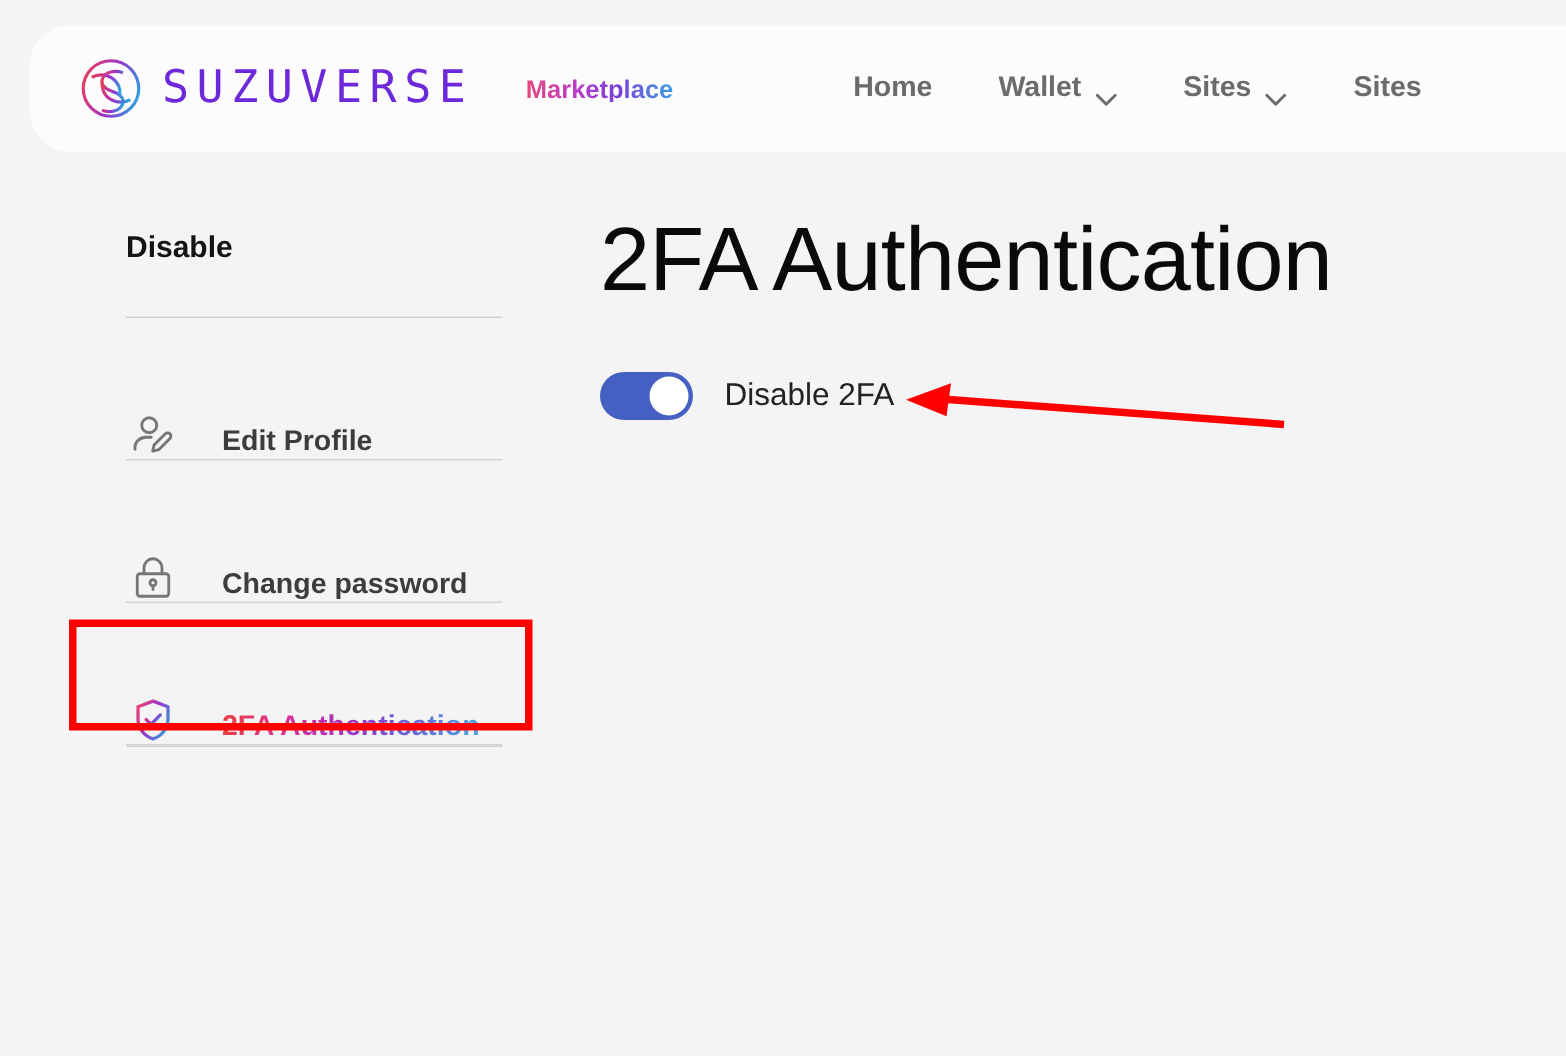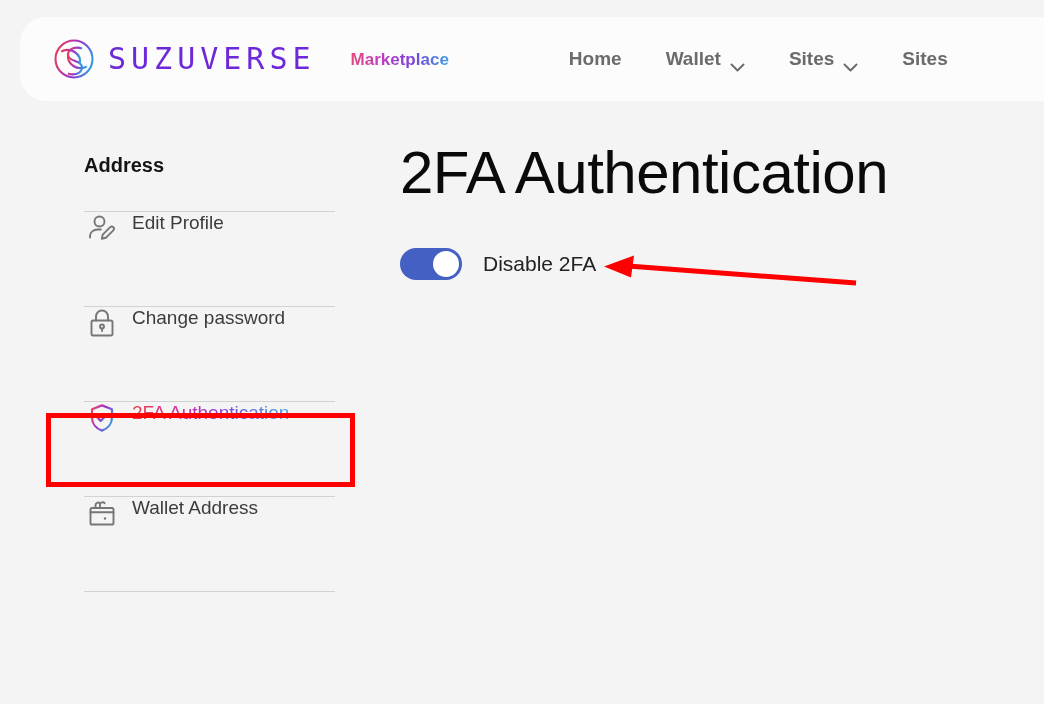--- a/index.html
+++ b/index.html
@@ -96,25 +96,26 @@
     margin: 0 0 36px 0;
     line-height: 1;
   }
   .divider {
     height: 1px;
     background: #d2d2d2;
     width: 251px;
   }
   .nav-row {
     display: flex;
-    align-items: flex-start;
-    gap: 14px;
+    align-items: flex-end;
+    gap: 30px;
     height: 94px;
     padding-left: 2px;
     cursor: pointer;
+    font-weight: bold;
   }
   .nav-row .ico {
     width: 32px;
     height: 32px;
     flex: 0 0 32px;
     display: block;
   }
   .nav-row .lbl {
     font-size: 19px;
     color: #3c3c3c;
@@ -246,21 +247,21 @@
 
     <div class="nav-item">
       <span>Sites</span>
     </div>
 
   </nav>
 </div>
 
 <aside class="sidebar">
 
-  <h2 class="sidebar-title">Address</h2>
+  <h2 class="sidebar-title">Disable</h2>
 
   <div class="divider"></div>
 
   <div class="nav-row">
     <span class="ico">
       <svg viewBox="0 0 32 32" width="32" height="32" aria-hidden="true">
         <g fill="none" stroke="#767676" stroke-width="1.9" stroke-linecap="round" stroke-linejoin="round">
           <circle cx="13.5" cy="9.5" r="5"></circle>
           <path d="M4 25.5v-1.5c0-3.6 3.4-6.5 7.6-6.5h3.2"></path>
           <path d="M27.3 15.2a2.2 2.2 0 0 0-3.1 0l-7.5 7.5-0.9 4 4-0.9 7.5-7.5a2.2 2.2 0 0 0 0-3.1z"></path>
@@ -302,34 +303,20 @@
           <path d="M16 3.4 6 7.2v8.2c0 6.3 4.2 11.2 10 13.2 5.8-2 10-6.9 10-13.2V7.2z"></path>
           <path d="M11.4 15.6l3.3 3.4 6.2-6.4"></path>
         </g>
       </svg>
     </span>
     <span class="lbl">2FA Authentication</span>
   </div>
 
   <div class="divider"></div>
 
-  <div class="nav-row">
-    <span class="ico">
-      <svg viewBox="0 0 32 32" width="32" height="32" aria-hidden="true">
-        <g fill="none" stroke="#767676" stroke-width="1.9" stroke-linecap="round" stroke-linejoin="round">
-          <rect x="4.5" y="11" width="23" height="16.5" rx="1.6"></rect>
-          <path d="M4.5 15.3h23"></path>
-          <path d="M9.5 11V8.2a2.6 2.6 0 0 1 4.4-1.9"></path>
-          <path d="M14 11V7.8a2.6 2.6 0 0 1 4.6-1.6"></path>
-          <circle cx="19" cy="21.5" r="1.2" fill="#767676" stroke="none"></circle>
-        </g>
-      </svg>
-    </span>
-    <span class="lbl">Wallet Address</span>
-  </div>
 
   <div class="divider"></div>
 
 </aside>
 
 <div class="highlight-box"></div>
 
 <main class="main">
   <h1 class="page-title">2FA Authentication</h1>
 

